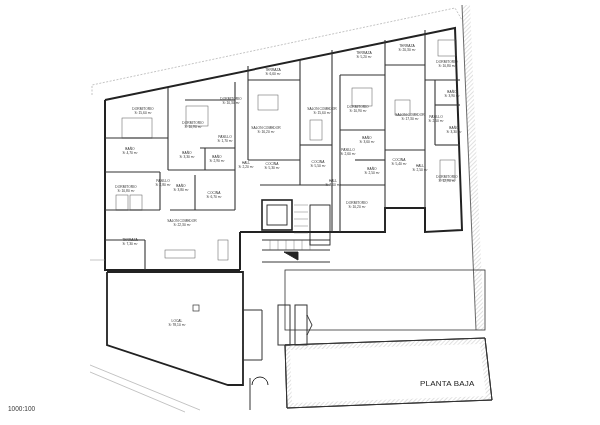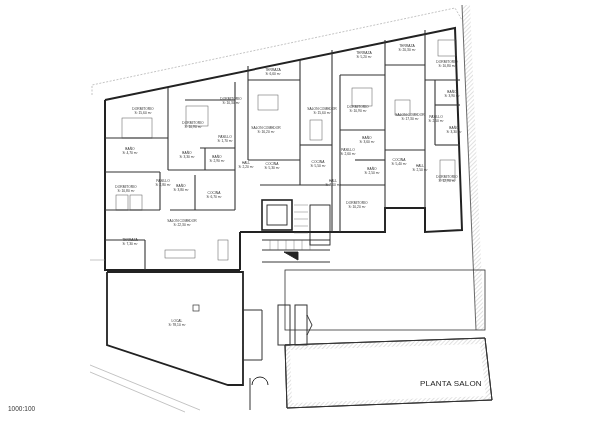--- a/index.html
+++ b/index.html
@@ -283,14 +283,14 @@
     <div class="lbl" style="left: 454px; top: 131px;">
       <span>BAÑO</span>
       <span>S: 3,30 m²</span>
     </div>
     <div class="lbl" style="left: 447px; top: 180px;">
       <span>DORMITORIO</span>
       <span>S: 12,90 m²</span>
     </div>
   </div>
 
-<div class="title">PLANTA SALON</div>
+<div class="title">PLANTA BAJA</div>
 <div class="scale">1000:100</div>
 
 </body></html>

